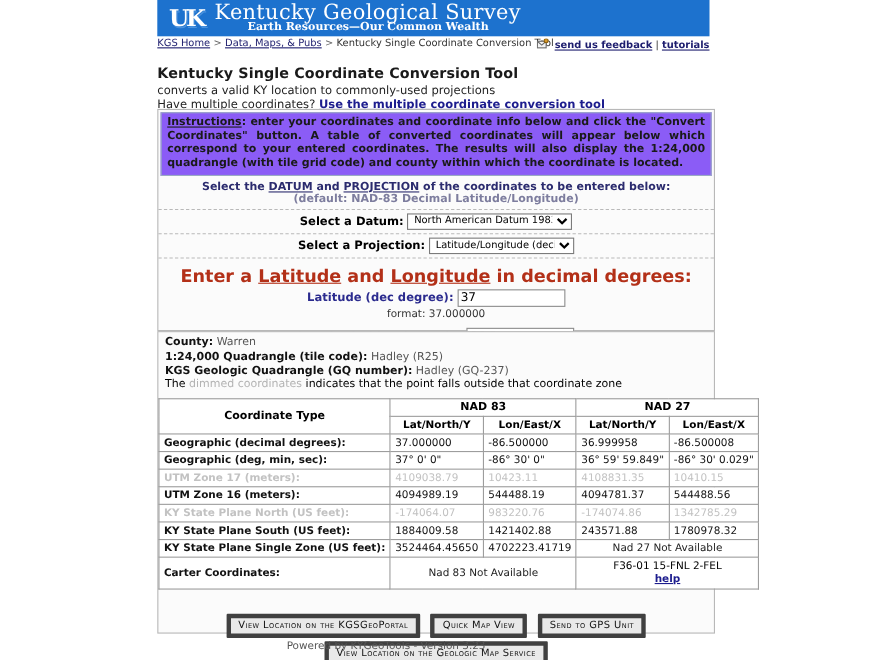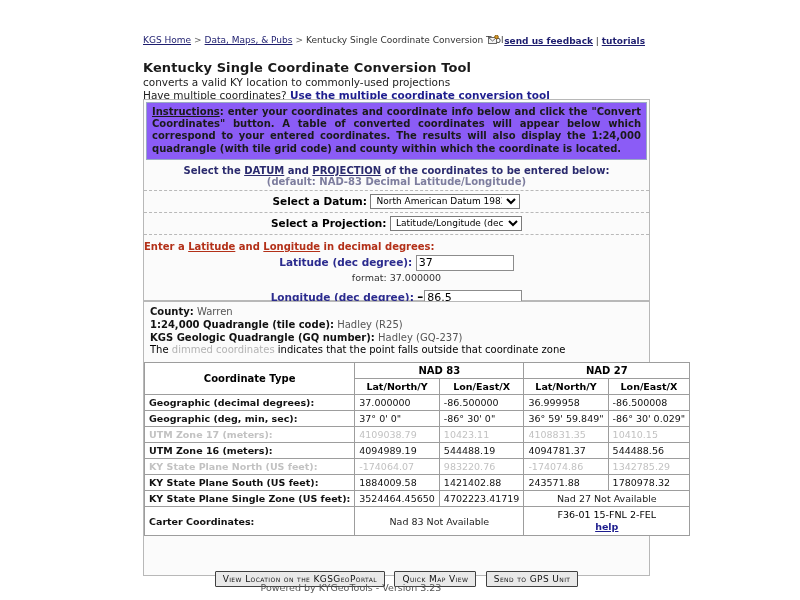--- a/index.html
+++ b/index.html
@@ -87,41 +87,41 @@
   .sel-head { font-size: 10px; font-weight: bold; color: #2b2b6e; }
   .sel-head u { text-decoration: underline; }
   .sel-default { font-size: 10px; color: #7d7d9e; font-weight: bold; }
   .field-label { font-size: 10.5px; font-weight: bold; color: #000; }
   select {
     font-family: "DejaVu Sans", "Liberation Sans", sans-serif;
     font-size: 9px; height: 15px; padding: 0 1px;
     border: 1px solid #7b7b7b; background: #fff; vertical-align: middle;
   }
   .enter-head {
-    font-size: 10px; font-weight: bold; color: #b33018; 
+    font-size: 16px; font-weight: bold; color: #b33018; text-align: center;
     padding-top: 6px;
   }
   .enter-head u { text-decoration: underline; }
   .coordline { text-align: center; margin-top: 3px; }
   .coordlabel { font-size: 10.5px; font-weight: bold; color: #2b2b8e; }
   input[type=text] {
     font-family: "DejaVu Sans", "Liberation Sans", sans-serif;
     font-size: 11px; width: 92px; height: 14px;
     border: 1px solid #8c8c8c; padding: 0 2px; background: #fff;
     vertical-align: middle;
   }
   .fmt { font-size: 9.5px; color: #333; text-align: center; margin-top: 1px; }
   .neg { font-size: 12px; font-weight: bold; color: #000; margin-right: 1px; }
 
   .btnrow { text-align: center; padding-top: 8px; }
   button {
     font-family: "DejaVu Sans", "Liberation Sans", sans-serif;
     font-size: 9px; font-variant: small-caps; letter-spacing: .4px;
-    padding: 2px 7px; margin: 13px 3px;
-    border: 1px solid #404040; background: #e9e9e9; color: #111;
+    padding: 2px 7px; margin: 0 3px;
+    border: 4px solid #404040; background: #e9e9e9; color: #111;
     border-radius: 1px;
   }
 
   
   #results-panel { left: 143px; top: 301px; width: 505px; height: 273px; }
   .info-block { padding: 4px 0 2px 6px; font-size: 10px; line-height: 1.28; }
   .info-title { font-weight: bold; text-decoration: underline; color: #111; }
   .info-lbl { font-weight: bold; color: #111; }
   .info-val { color: #555; }
   .dim-inline { color: #b3b3b3; }
@@ -166,20 +166,27 @@
   .footer {
     position: absolute; left: 0; top: 582px; width: 702px;
     text-align: center; font-size: 9.5px; color: #555;
   }
 </style>
 </head>
 <body>
 
 <div id="page">
 
+  <div class="banner">
+    <div class="logo">
+      <span class="logo-text">UK</span>
+    </div>
+    <div class="banner-title">Kentucky Geological Survey</div>
+    <div class="banner-sub">Earth Resources—Our Common Wealth</div>
+  </div>
 
   <div class="crumbbar">
     <a class="crumb-link" href="#">KGS Home</a><span class="crumb-sep">&gt;</span><a class="crumb-link" href="#">Data, Maps, &amp; Pubs</a><span class="crumb-sep">&gt;</span><span class="crumb-cur">Kentucky Single Coordinate Conversion Tool</span>
     <span class="topright">
       <span class="fb-icon">
         <svg width="11" height="10" viewBox="0 0 11 10">
             <rect x="0.5" y="2.5" width="8" height="6" fill="#f3f3f3" stroke="#6a6a6a"></rect>
             <path d="M0.5 2.5 L4.5 6 L8.5 2.5" fill="none" stroke="#6a6a6a"></path>
             <circle cx="8.5" cy="2" r="1.8" fill="#d99a2b" stroke="#8a5f10"></circle>
           </svg>

